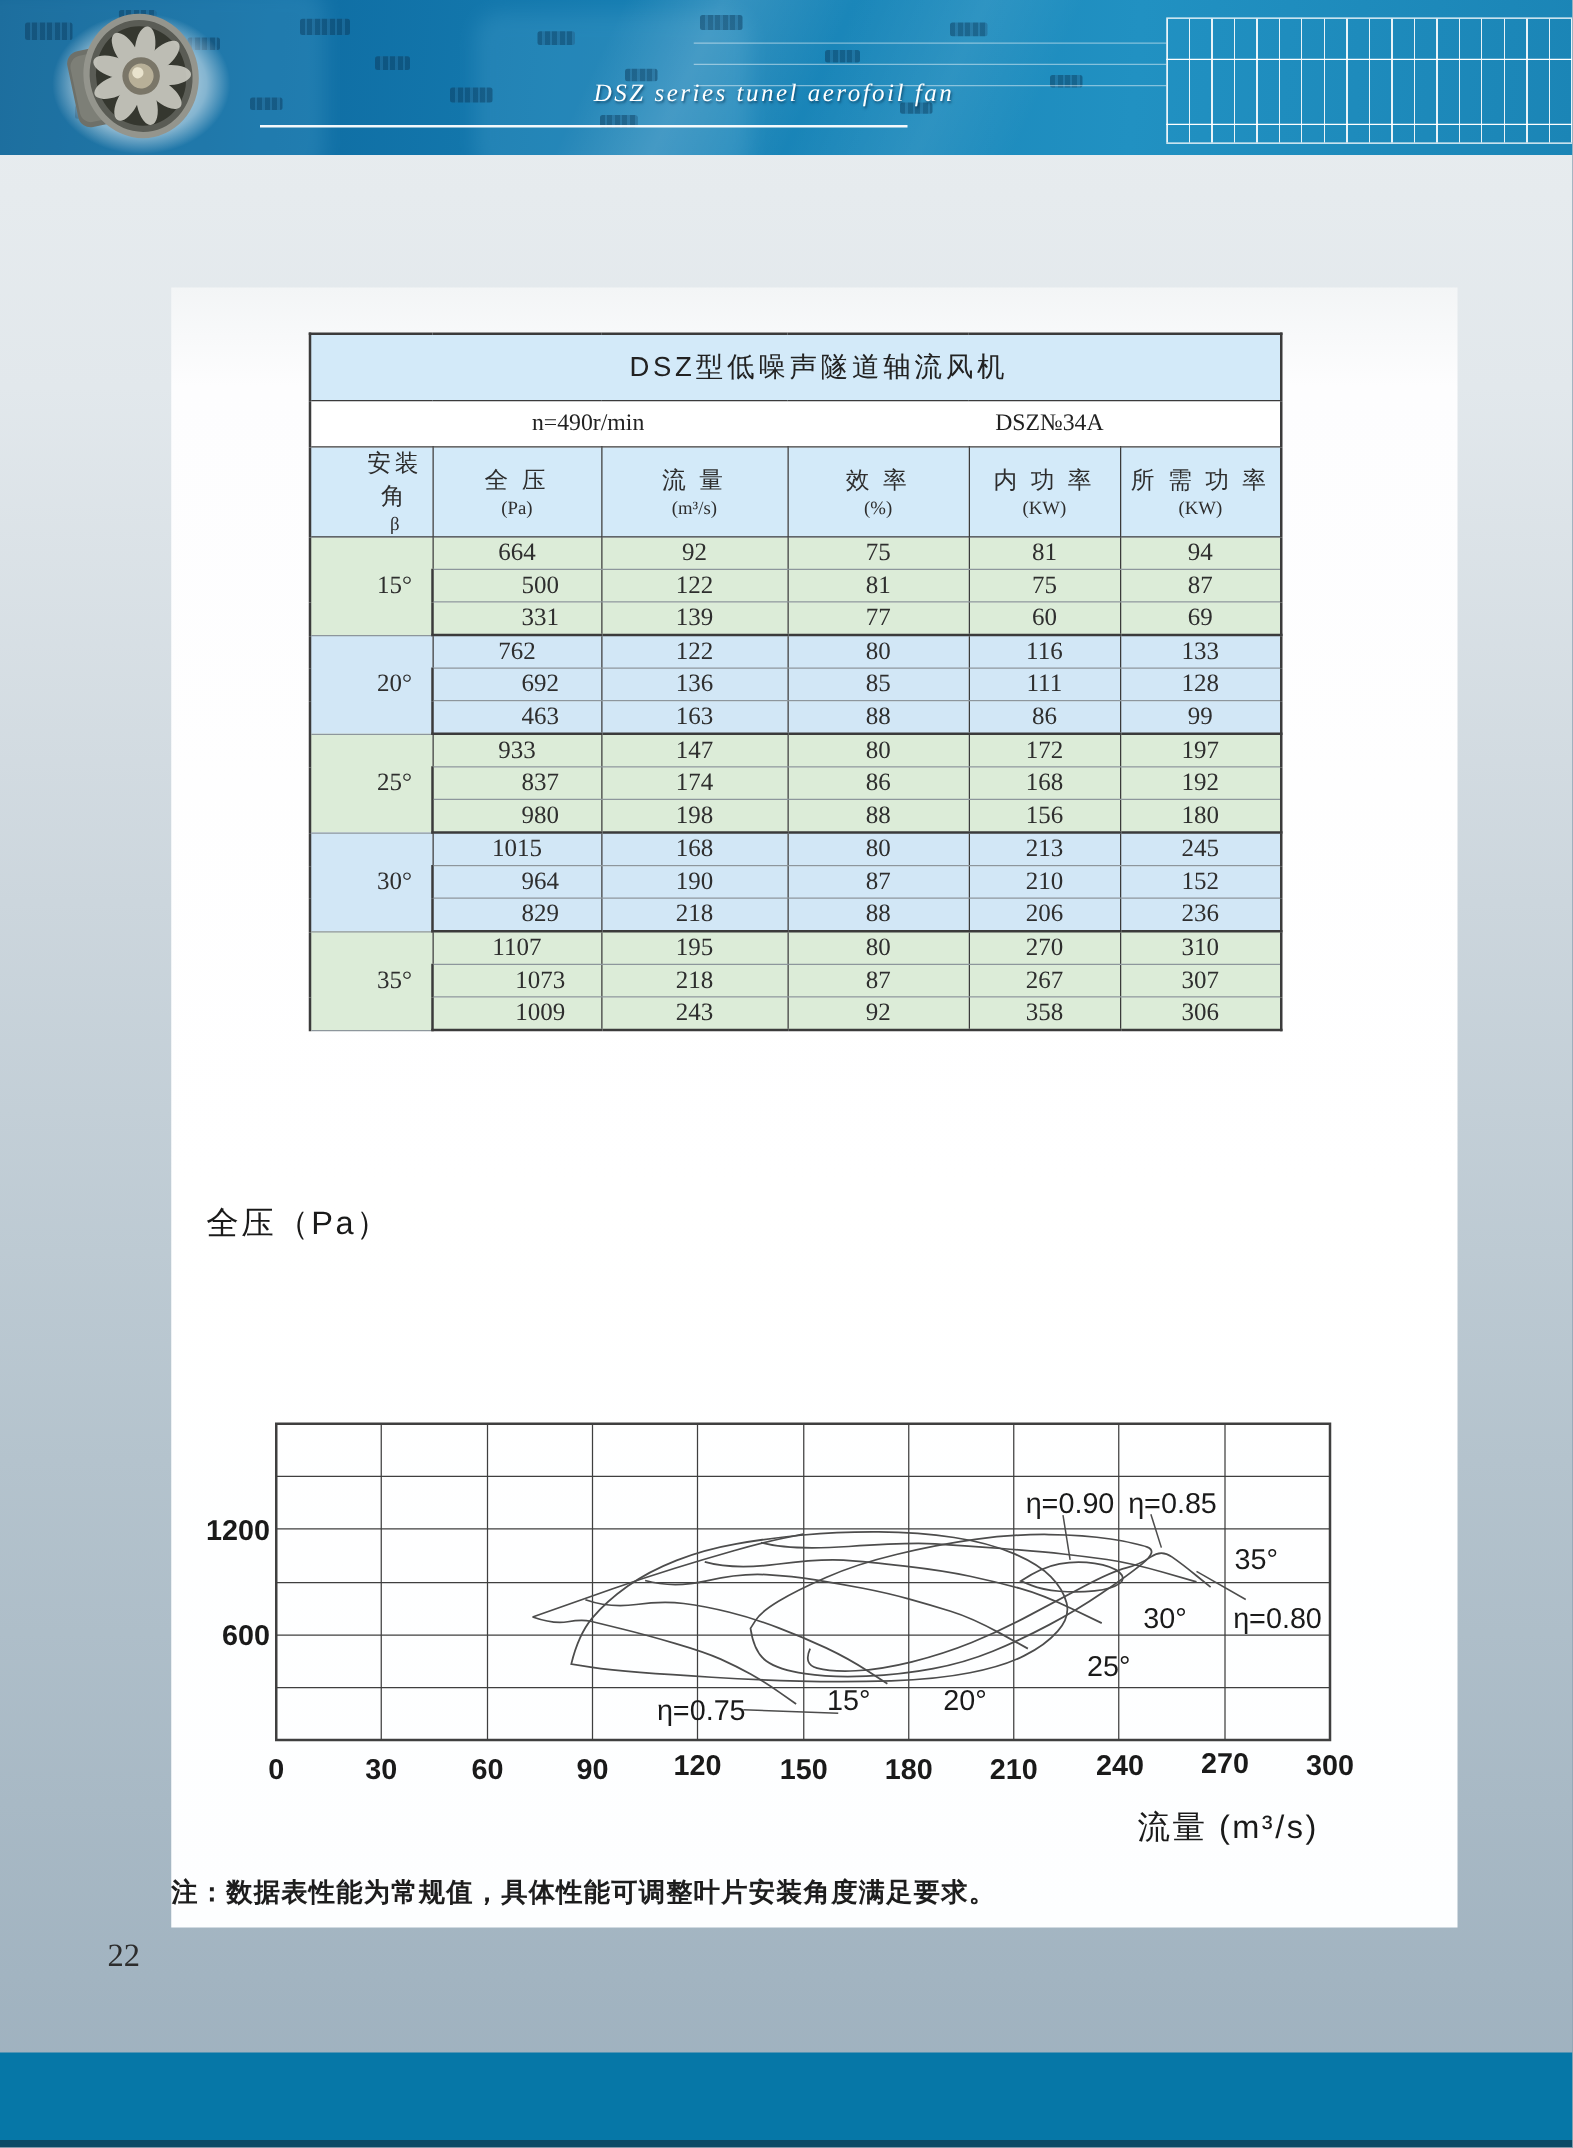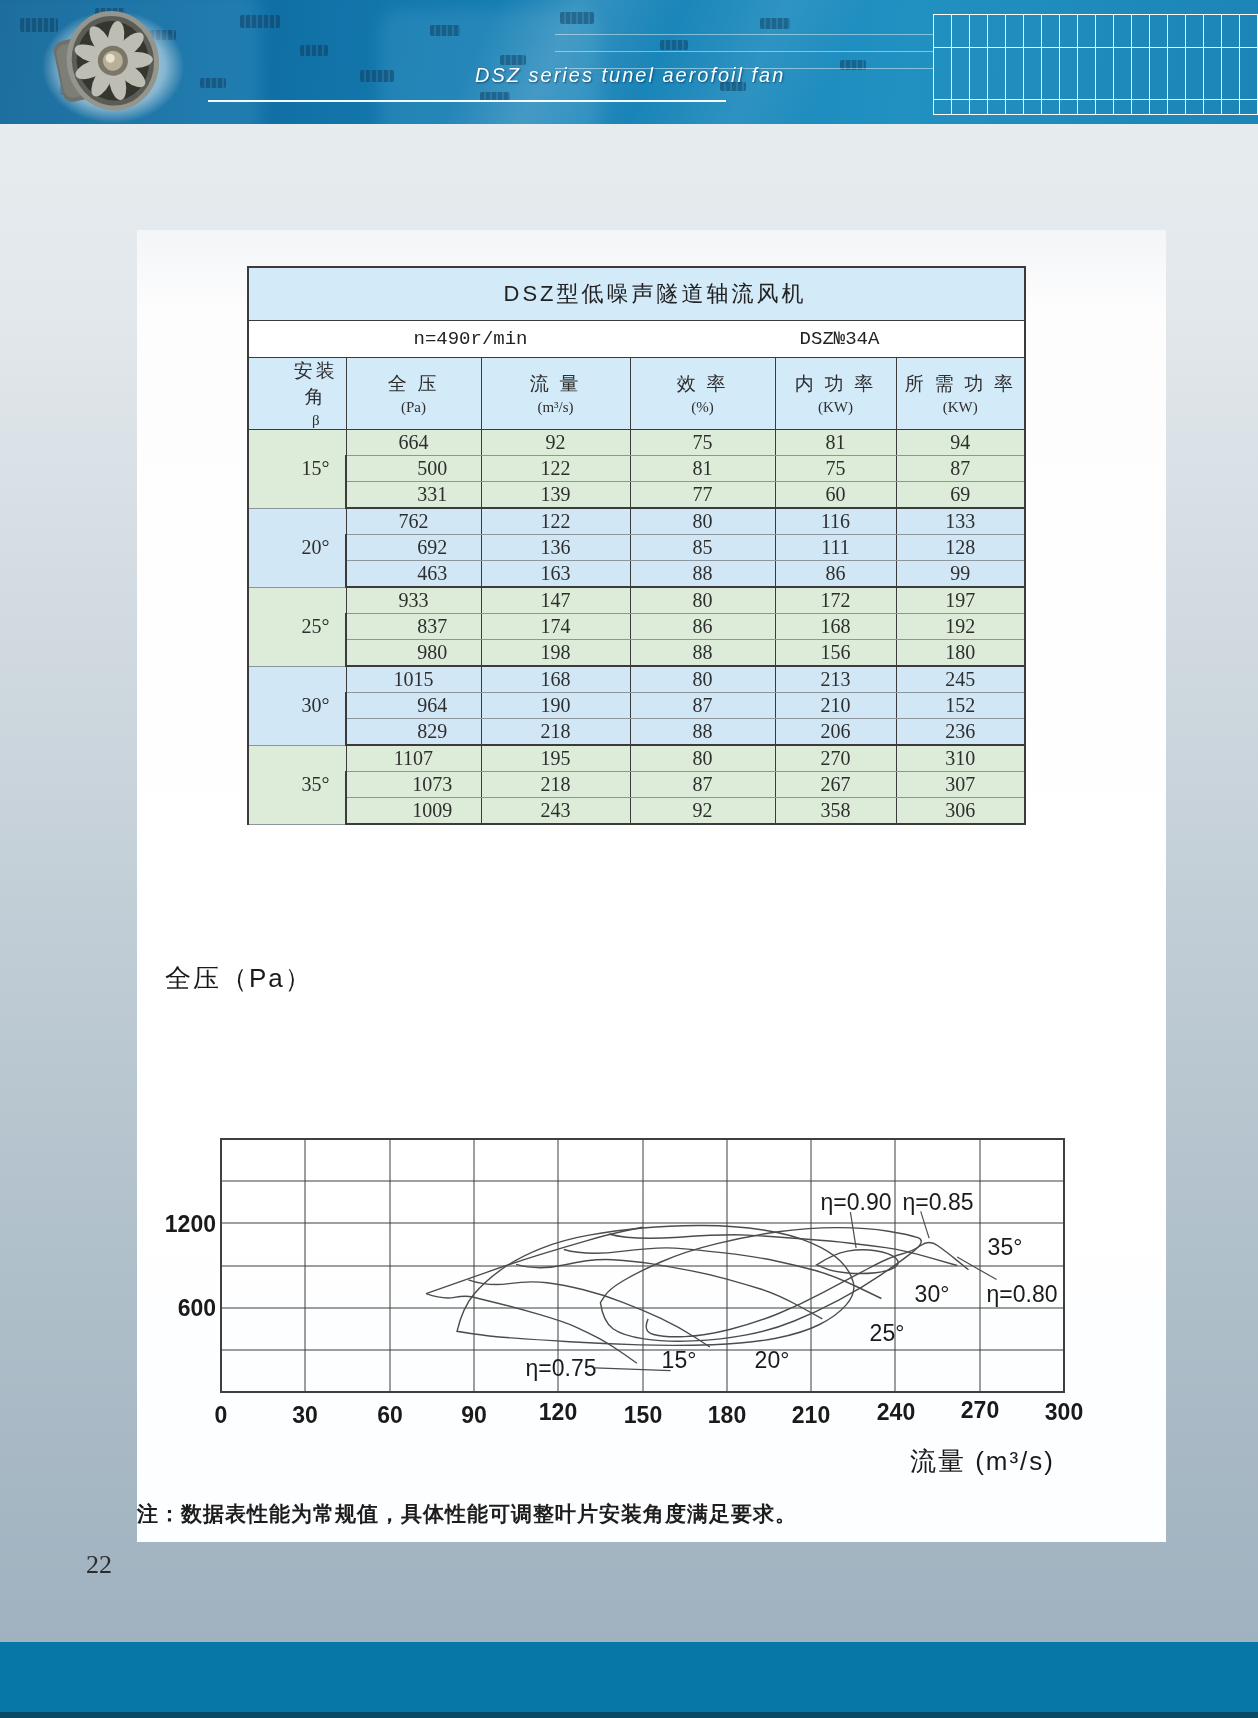--- a/index.html
+++ b/index.html
@@ -13,39 +13,39 @@
   .streak{position:absolute;left:0;top:0;width:100%;height:100%;
           background:linear-gradient(115deg,transparent 38%,rgba(255,255,255,.14) 44%,transparent 52%,rgba(255,255,255,.08) 60%,transparent 66%);}
   .chip{position:absolute;opacity:.5;border-radius:2px;
         background:repeating-linear-gradient(90deg,#0b3a5c 0 4px,#22618b 4px 6px);}
   .fan-glow{position:absolute;left:18px;top:-8px;width:190px;height:150px;
             background:radial-gradient(closest-side,rgba(255,255,255,.95),rgba(255,255,255,.45) 55%,transparent 75%);}
   .fan{position:absolute;left:45px;top:4px;}
   .banner-title{position:absolute;left:212px;top:58px;color:#fff;font-size:27px;font-weight:bold;
                 font-style:italic;letter-spacing:7px;font-family:"Liberation Serif",serif;text-shadow:1px 1px 2px rgba(0,40,70,.6);}
   .banner-sub{position:absolute;left:475px;top:64px;color:#fff;font-size:20px;font-style:italic;
-              letter-spacing:2px;font-family:Liberation Sans, sans-serif;text-shadow:1px 1px 2px rgba(0,40,70,.6);}
+              letter-spacing:2px;font-family:Liberation Serif, serif;text-shadow:1px 1px 2px rgba(0,40,70,.6);}
   .banner-rule{position:absolute;left:208px;top:100px;width:518px;height:2px;background:#fff;opacity:.95;}
   .faint-line{position:absolute;height:1px;background:rgba(255,255,255,.45);}
   .hgrid{position:absolute;left:933px;top:14px;width:325px;height:99px;
          background:repeating-linear-gradient(90deg,rgba(255,255,255,.9) 0 1px,transparent 1px 18px);
          border-top:1px solid #fff;border-bottom:1px solid #fff;}
   .hgrid .hl{position:absolute;left:0;width:100%;height:1px;background:#fff;}
   
   .panel{position:absolute;left:137px;top:230px;width:1029px;height:1312px;
          background:linear-gradient(180deg,#f3f5f6 0%,#fdfdfe 6%,#ffffff 55%,#fdfeff 100%);}
   
   table.spec{position:absolute;left:247px;top:266px;width:777px;border-collapse:collapse;table-layout:fixed;
              font-family:"Liberation Serif",serif;color:#2e2e2e;}
   table.spec td{border:1px solid #3b3b3b;text-align:center;vertical-align:middle;padding:0;}
   td.t-title{height:52px;background:#d3eaf9;font-family:"Liberation Sans",sans-serif;
              font-size:22px;letter-spacing:3px;color:#222;border-bottom:2px solid #3b3b3b;}
   td.t-sub{height:36px;background:#ffffff;border-bottom:2px solid #3b3b3b;}
   .subwrap{display:flex;width:100%;}
-  .subwrap span{width:50%;font-family:Liberation Mono, monospace;font-size:19px;color:#222;}
+  .subwrap span{width:50%;font-family:Liberation Serif, serif;font-size:19px;color:#222;}
   td.t-head{height:55px;background:#d3eaf9;border-bottom:2px solid #3b3b3b;}
   .h1{font-size:19px;letter-spacing:3px;}
   .h2{font-size:15px;margin-top:2px;}
   td.cell{height:25px;font-size:20px;}
   tr.g-green td{background:#dcecd8;}
   tr.g-blue td{background:#d2e7f6;margin-top:34px;}
   td.angle{font-size:20px;}
   tr.grp-end td{border-bottom:2px solid #3b3b3b;}
   tr.inner td{border-bottom:1px solid #8d969c;}
   table.spec tr td:first-child{border-left:2px solid #3b3b3b;padding-left:37px;}

